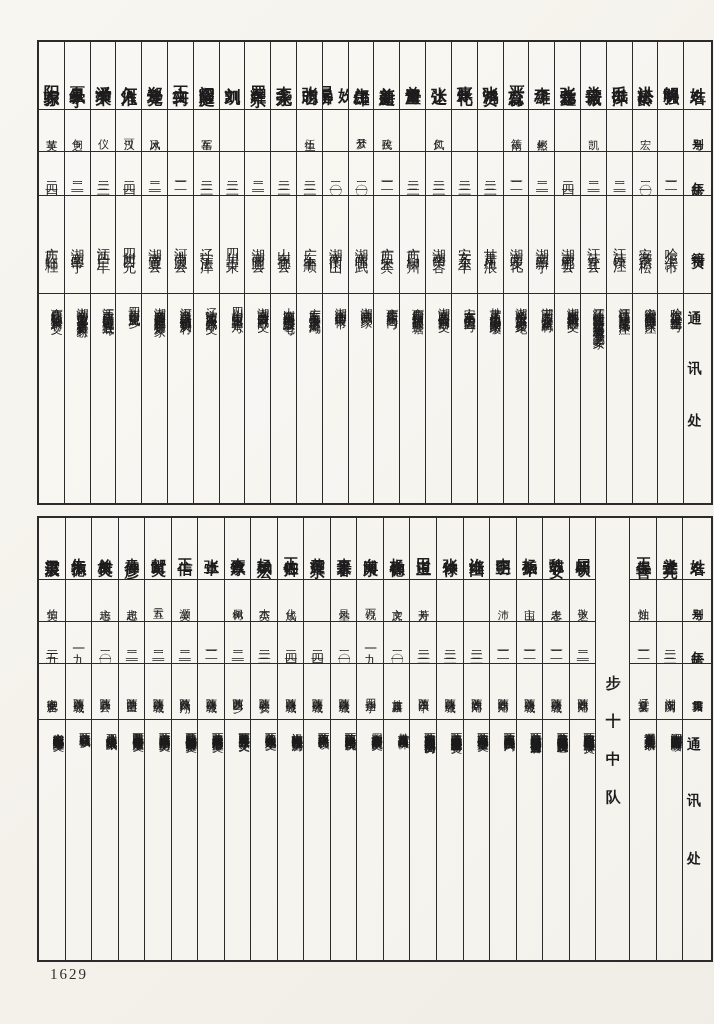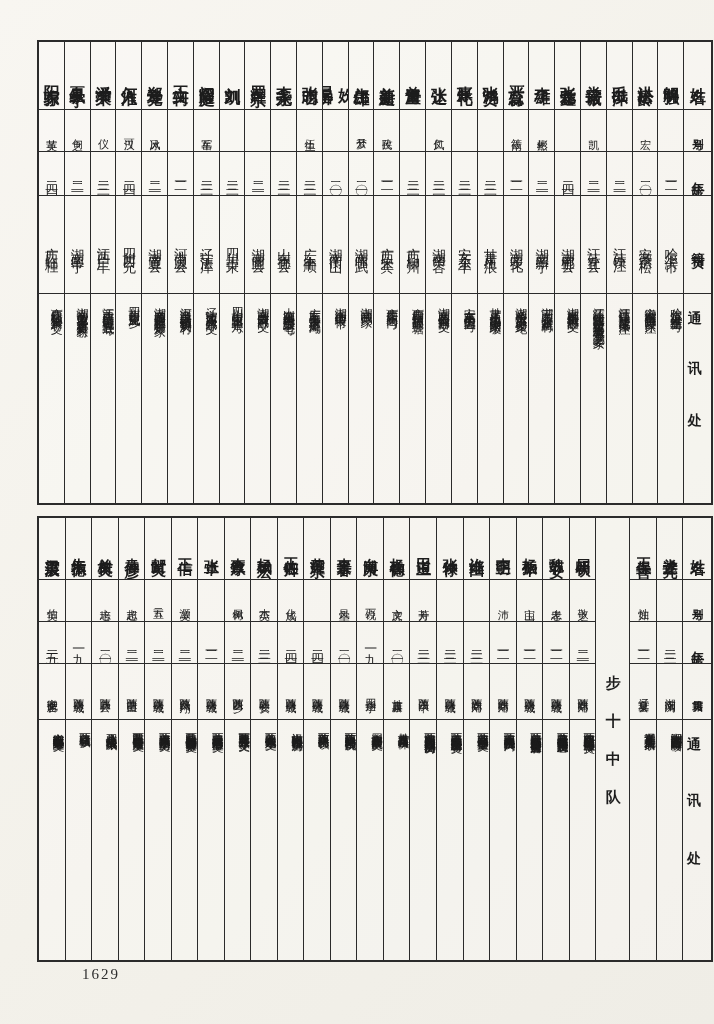--- a/index.html
+++ b/index.html
@@ -69,21 +69,21 @@
   .h0{font-size:14px;font-weight:700;letter-spacing:14px;}
   .h1{font-size:14px;font-weight:700;letter-spacing:4px;}
   .h2{font-size:14px;font-weight:700;letter-spacing:2px;}
   .h3{font-size:14px;font-weight:700;letter-spacing:26px;}
   .h4{font-size:14px;font-weight:700;letter-spacing:52px;}
   .t-bottom .h3{letter-spacing:10px;}
   .t-bottom .h4{letter-spacing:58px;}
   .cell.unit .vtext{font-size:15px;font-weight:700;letter-spacing:38px;}
   .page-number{
     position:absolute;left:50px;top:966px;
-    font-size:15px;letter-spacing:2px;color:#2e2e2e;margin-left:32px;
+    font-size:15px;letter-spacing:2px;color:#2e2e2e;
   }
 </style>
 </head>
 <body>
 
 <div class="sheet">
   <div id="table-top" class="reg-table t-top">
       <div class="col header-col">
         <div class="cell name">
           <span class="vtext h0">姓名</span>

